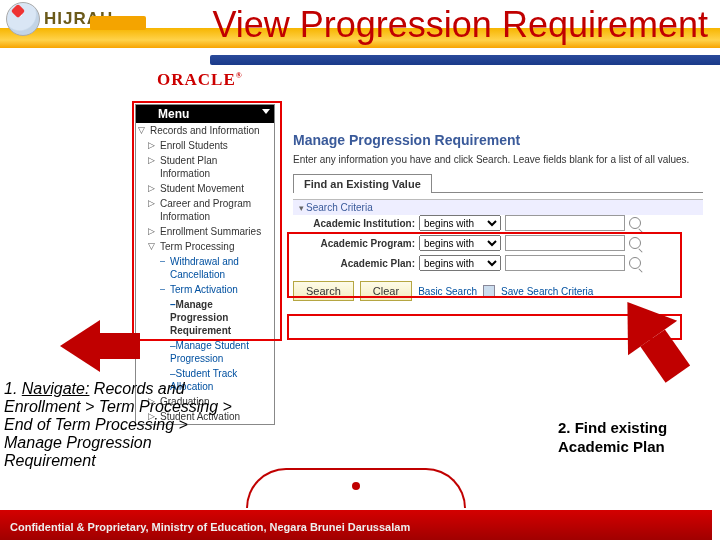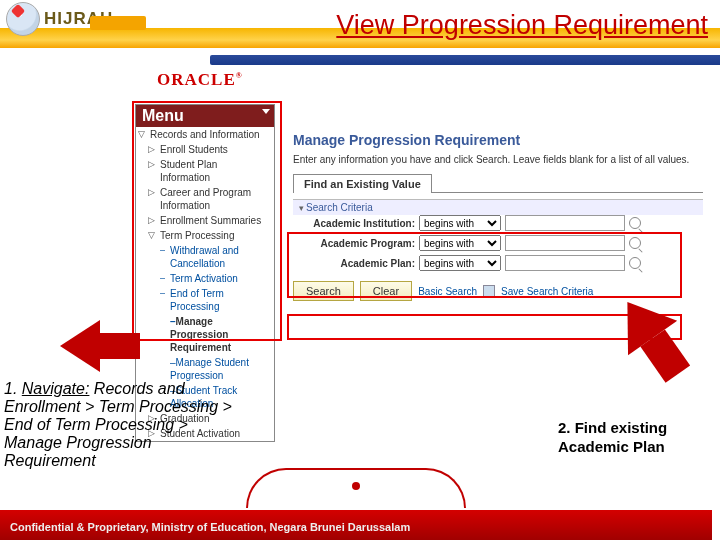--- a/index.html
+++ b/index.html
@@ -4,30 +4,30 @@
 <style>
   *{box-sizing:border-box;margin:0;padding:0;}
   body{width:720px;height:540px;font-family:Arial,Helvetica,sans-serif;background:#fff;position:relative;overflow:hidden;}
   
   .header{position:relative;height:48px;background:linear-gradient(#fff 0,#fff 28px,#f7b500 28px,#ffd24a 40px,#f7a400 48px);}
   .logo{position:absolute;left:6px;top:2px;display:flex;align-items:center;gap:4px;}
   .logo-circ{width:34px;height:34px;border-radius:50%;background:radial-gradient(circle at 40% 35%,#fff 0,#fff 8%,#d9e6f5 9%,#d9e6f5 55%,#c3d4e6 60%);border:1px solid #aaa;position:relative;}
   .logo-circ:after{content:"";position:absolute;left:6px;top:3px;width:10px;height:10px;background:#e33;border-radius:2px;transform:rotate(45deg);}
   .logo-text{font-size:17px;font-weight:bold;color:#6b5a1a;letter-spacing:1px;}
   .logo-tag{position:absolute;left:90px;top:16px;width:56px;height:14px;background:#f4a400;border-radius:2px;}
-  .title{position:absolute;right:12px;top:10px;font-size:27px;color:#c00000;text-decoration:underline;}
+  .title{position:absolute;right:12px;top:4px;font-size:36px;color:#c00000;}
   .blue-bar{position:absolute;left:210px;top:55px;right:0;height:10px;background:linear-gradient(#2a4a9a,#1a3a8a);border-radius:2px 0 0 2px;}
   
   .app{position:absolute;left:135px;top:66px;width:570px;height:320px;background:#fff;font-size:11px;color:#333;}
   .oracle{font-family:Georgia,serif;font-size:17px;font-weight:bold;color:#cc0000;letter-spacing:1px;margin:4px 0 14px 22px;}
   .oracle sup{font-size:8px;}
   .app-row{display:flex;gap:0;}
   
   .menu{width:140px;border:1px solid #888;background:#fff;}
-  .menu-hd{background:#7f1d1d;color:#fff;font-weight:bold;font-size:16px;padding:2px 6px;position:relative;}
+  .menu-hd{background:#000000;color:#fff;font-weight:bold;font-size:12px;padding:2px 22px;position:relative;}
   .menu-hd:after{content:"";position:absolute;right:4px;top:4px;width:0;height:0;border-left:4px solid transparent;border-right:4px solid transparent;border-top:5px solid #fff;}
   .menu ul{list-style:none;}
   .menu li{padding:1px 4px 1px 14px;position:relative;color:#333;cursor:pointer;line-height:13px;font-size:10px;}
   .menu li.t:before{content:"▷";position:absolute;left:2px;top:1px;font-size:9px;color:#555;}
   .menu li.o:before{content:"▽";position:absolute;left:2px;top:1px;font-size:9px;color:#555;}
   .menu li.sub{padding-left:24px;}
   .menu li.sub:before{left:12px;}
   .menu li.sub2{padding-left:34px;color:#0050a0;}
   .menu li.sub2:before{content:"–";left:24px;color:#0050a0;}
   .menu li.sel{background:#fff;color:#333;font-weight:bold;}
@@ -87,26 +87,26 @@
 
 <div class="app">
   <div class="oracle"><span>ORACLE</span><sup>®</sup></div>
   <div class="app-row">
     <div class="menu" style="position:relative;">
       <div class="menu-hd">Menu</div>
       <ul id="menu-list">
           <li class="o">Records and Information</li>
           <li class="t sub">Enroll Students</li>
           <li class="t sub">Student Plan Information</li>
+          <li class="t sub">Student Movement</li>
           <li class="t sub">Career and Program Information</li>
           <li class="t sub">Enrollment Summaries</li>
           <li class="o sub">Term Processing</li>
           <li class="t sub2">Withdrawal and Cancellation</li>
           <li class="t sub2">Term Activation</li>
-          <li class="o sub2">End of Term Processing</li>
           <li class="sub2 sel">Manage Progression Requirement</li>
           <li class="sub2">Manage Student Progression</li>
           <li class="sub2">Student Track Allocation</li>
           <li class="t sub">Graduation</li>
           <li class="t sub">Student Activation</li>
         </ul>
       <div class="red-box1 rb-menu"></div>
     </div>
     <div class="main">
       <div class="page-title">Manage Progression Requirement</div>

